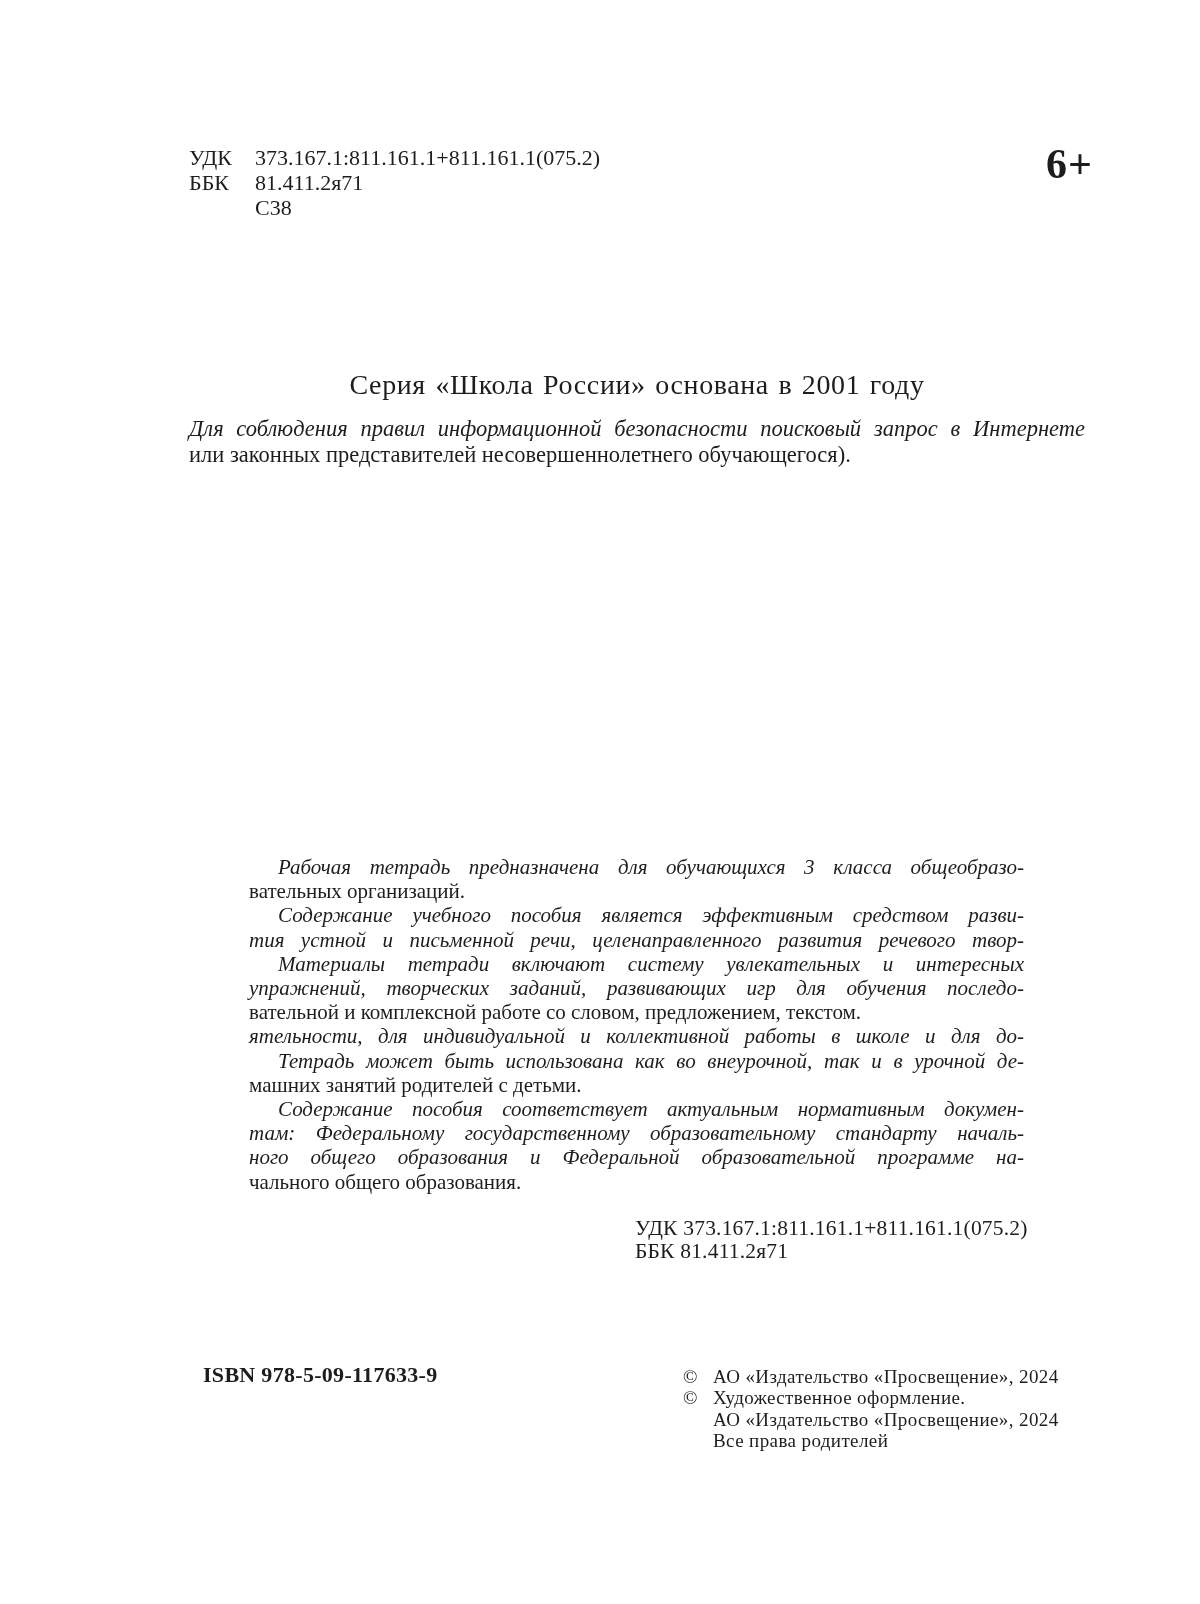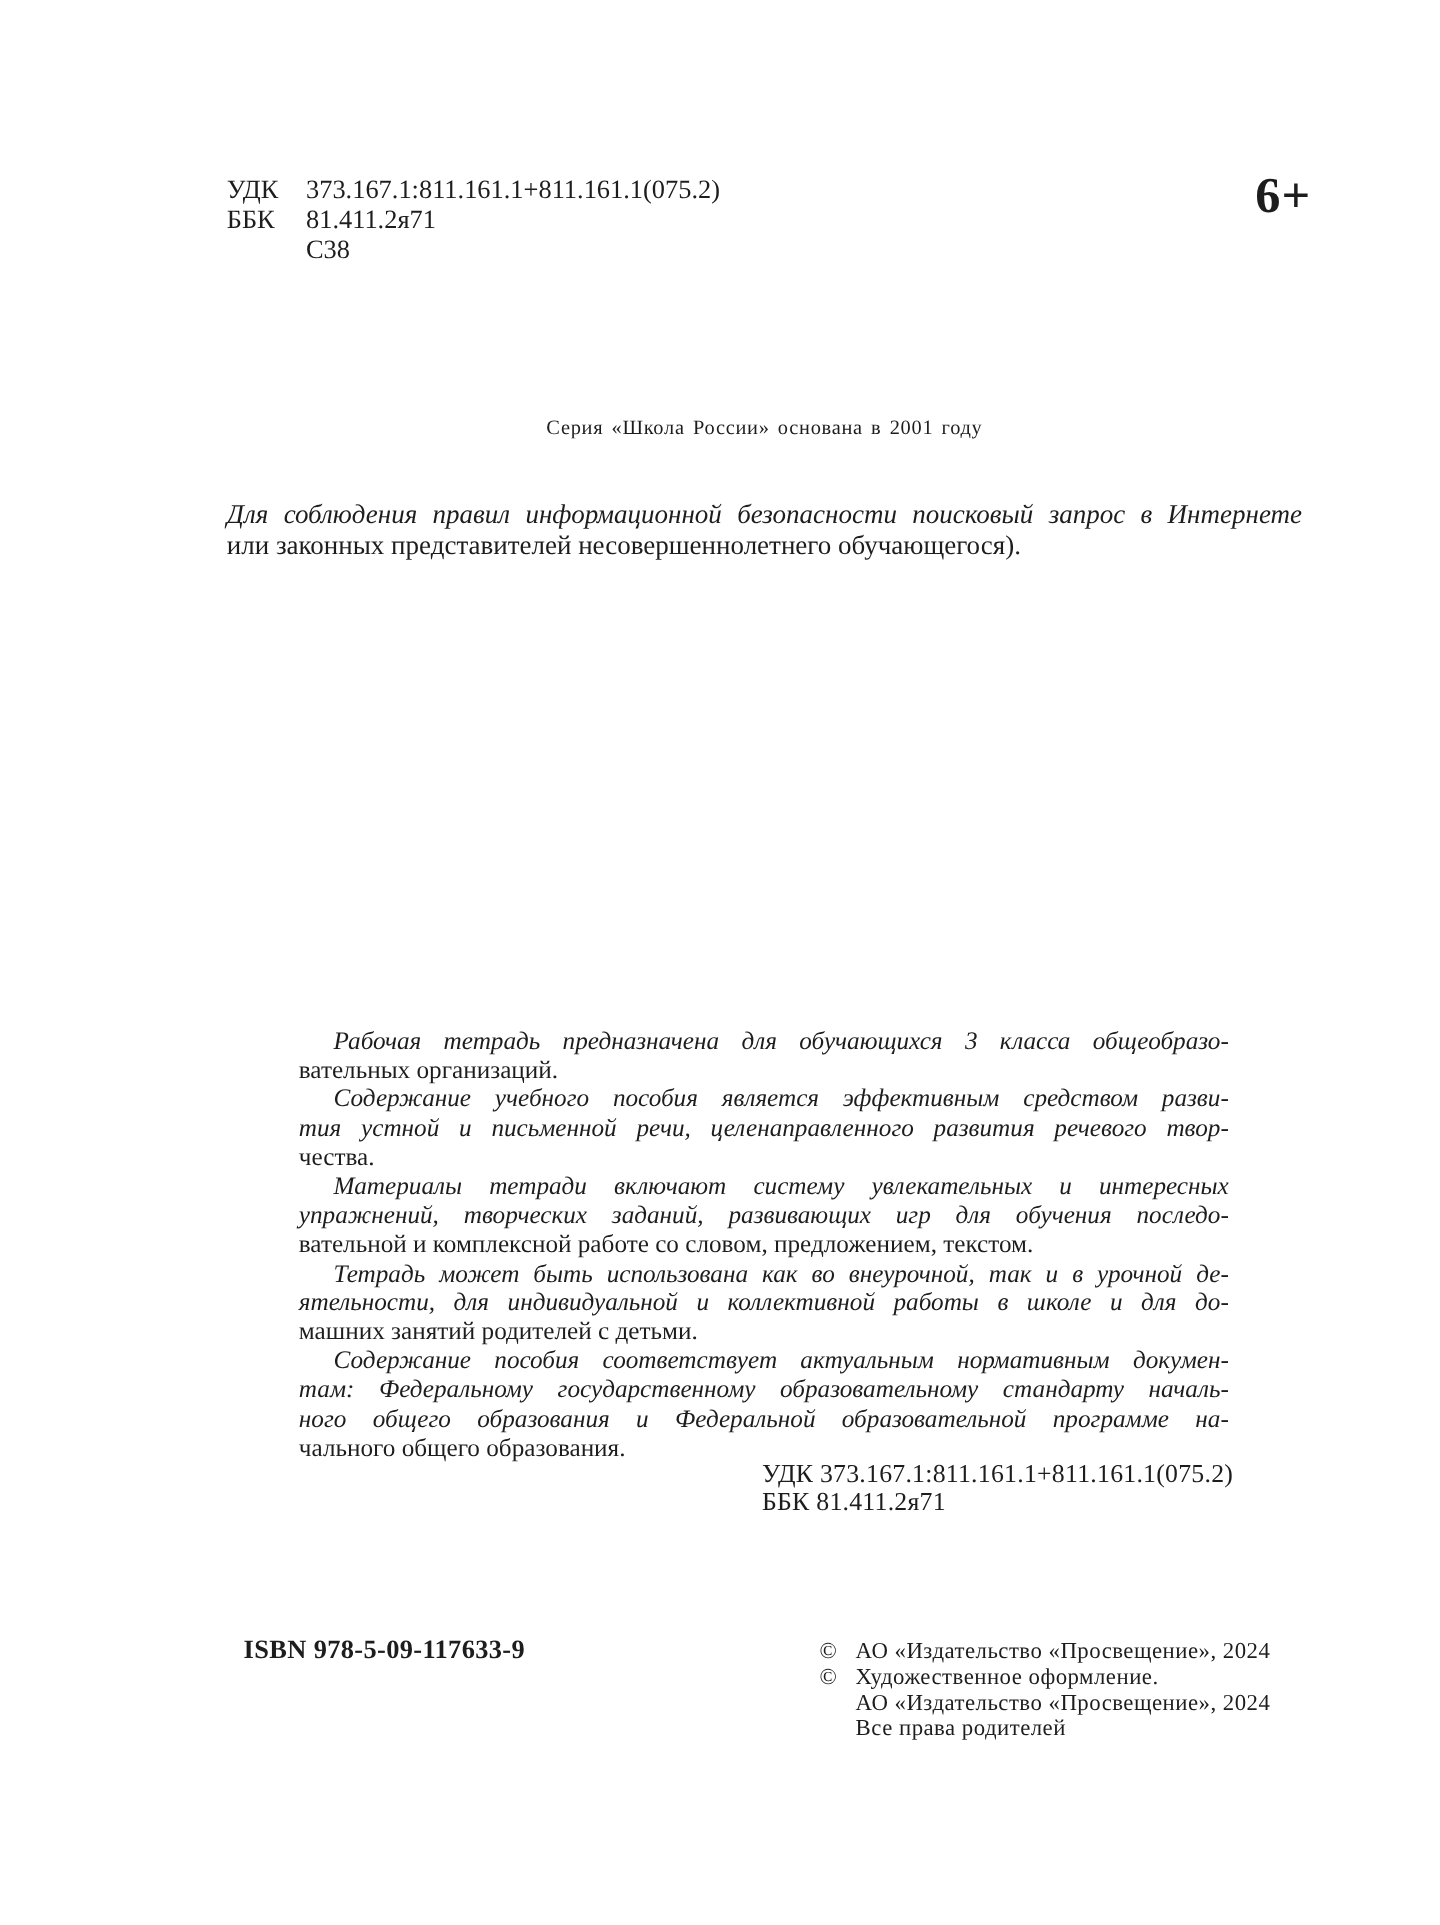--- a/index.html
+++ b/index.html
@@ -22,23 +22,23 @@
 
   
   .age-badge{
     left:1046px;top:125px;
     font-size:42px;font-weight:bold;line-height:1;
     letter-spacing:1px;
   }
 
   
   .series{
-    left:189px;top:329px;width:896px;
+    left:189px;top:351px;width:896px;
     text-align:center;
-    font-size:17px;letter-spacing:0.6px;word-spacing:2px;
+    font-size:28px;letter-spacing:0.6px;word-spacing:2px;
   }
 
   
   .safety{
     left:189px;top:398px;width:896px;
     font-size:22.5px;line-height:26.4px;
   }
 
   
   .annotation{
@@ -92,26 +92,25 @@
 <div class="abs safety">
     <div class="line jl">Для соблюдения правил информационной безопасности поисковый запрос в Интернете</div>
     <div class="line">или законных представителей несовершеннолетнего обучающегося).</div>
   </div>
 
 <div class="abs annotation">
     <div class="line jl ind">Рабочая тетрадь предназначена для обучающихся 3 класса общеобразо-</div>
     <div class="line">вательных организаций.</div>
     <div class="line jl ind">Содержание учебного пособия является эффективным средством разви-</div>
     <div class="line jl">тия устной и письменной речи, целенаправленного развития речевого твор-</div>
-    <div class="line">чества.</div>
     <div class="line jl ind">Материалы тетради включают систему увлекательных и интересных</div>
     <div class="line jl">упражнений, творческих заданий, развивающих игр для обучения последо-</div>
     <div class="line">вательной и комплексной работе со словом, предложением, текстом.</div>
+    <div class="line jl">ятельности, для индивидуальной и коллективной работы в школе и для до-</div>
     <div class="line jl ind">Тетрадь может быть использована как во внеурочной, так и в урочной де-</div>
-    <div class="line jl">ятельности, для индивидуальной и коллективной работы в школе и для до-</div>
     <div class="line">машних занятий родителей с детьми.</div>
     <div class="line jl ind">Содержание пособия соответствует актуальным нормативным докумен-</div>
     <div class="line jl">там: Федеральному государственному образовательному стандарту началь-</div>
     <div class="line jl">ного общего образования и Федеральной образовательной программе на-</div>
     <div class="line">чального общего образования.</div>
   </div>
 
 <div class="abs bottom-codes">
   <div>УДК 373.167.1:811.161.1+811.161.1(075.2)</div>
   <div>ББК 81.411.2я71</div>

